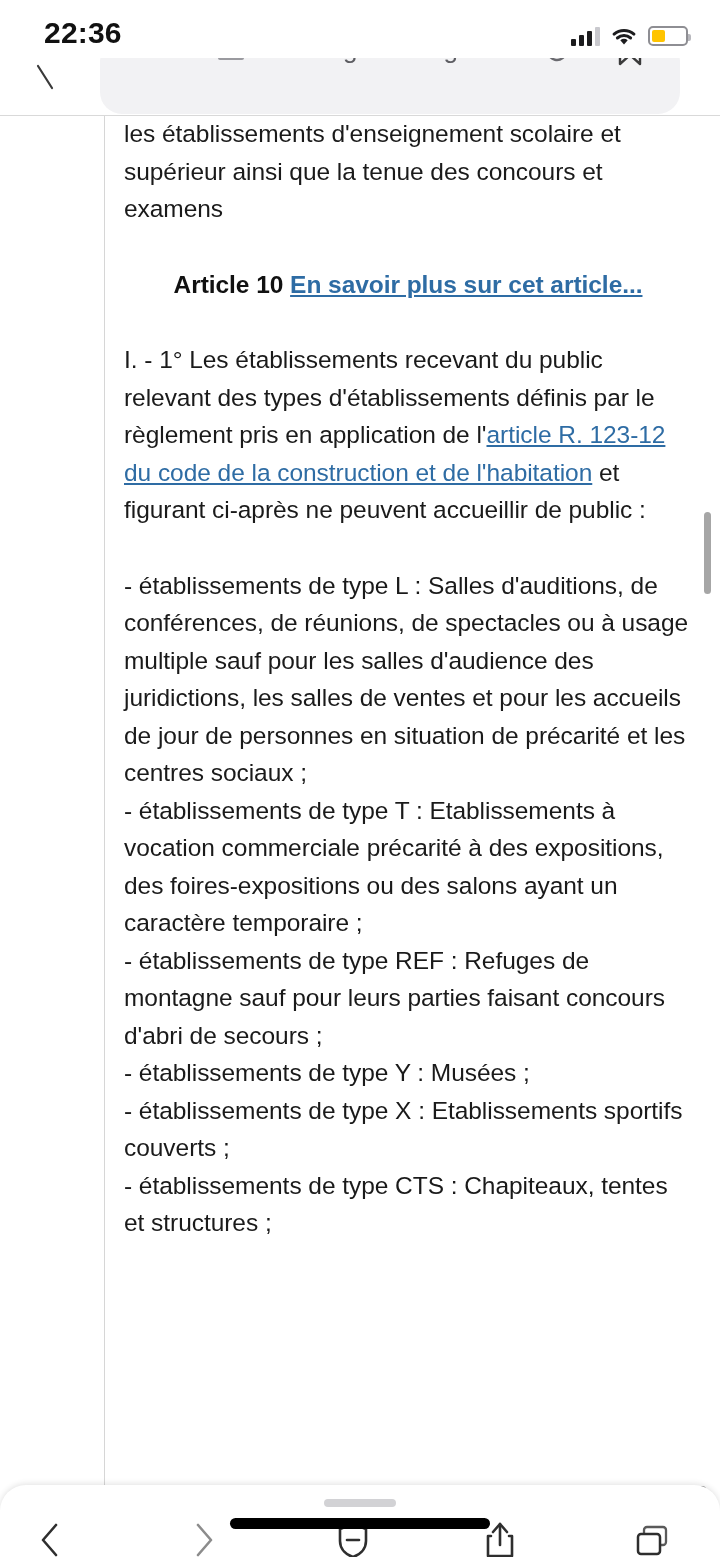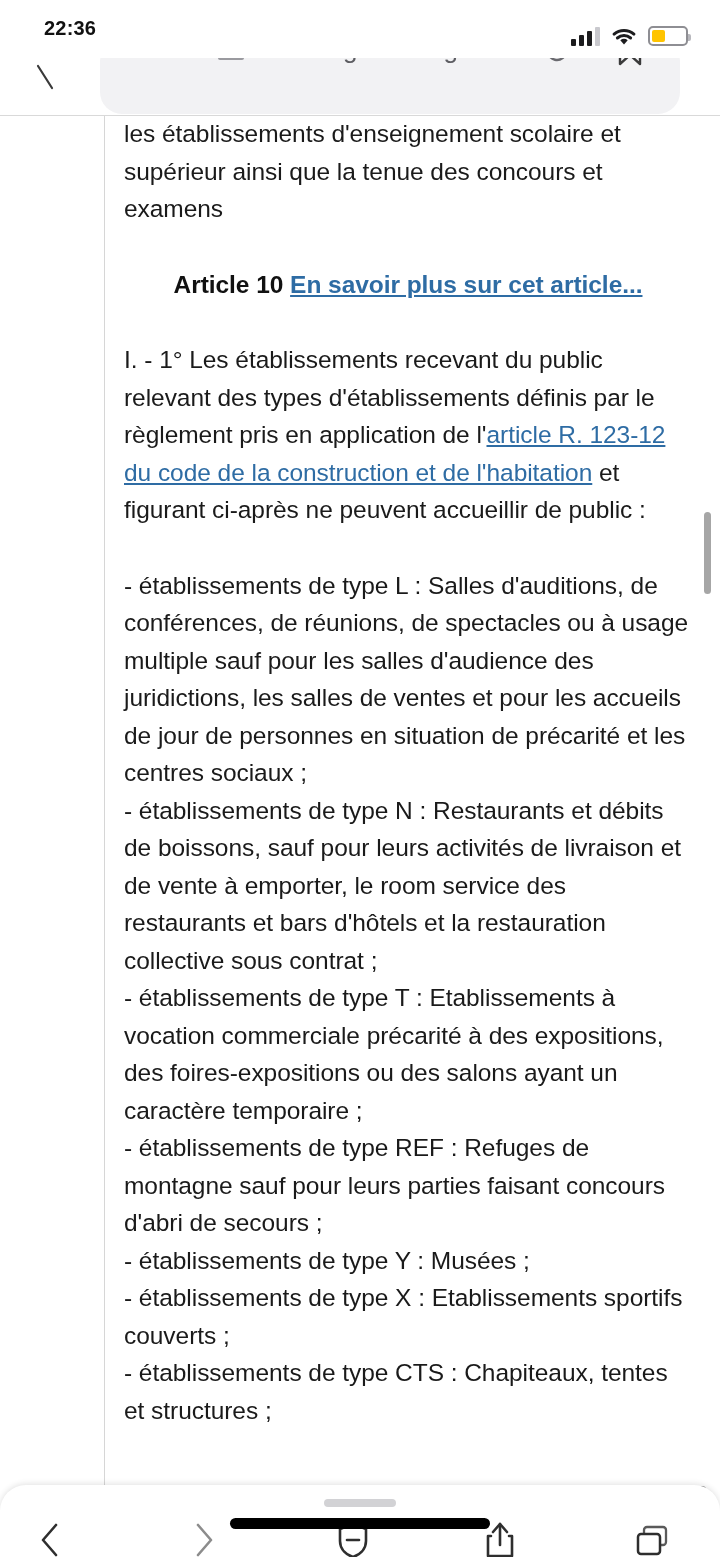--- a/index.html
+++ b/index.html
@@ -26,21 +26,21 @@
     top: 0; left: 0;
     width: 720px;
     height: 58px;
     background: #ffffff;
     z-index: 40;
   }
   #status-time {
     position: absolute;
     left: 44px;
     top: 18px;
-    font-size: 20px;
+    font-size: 30px;
     font-weight: bold;
     letter-spacing: 0.2px;
     color: #111111;
     line-height: 1;
   }
   #status-right {
     position: absolute;
     right: 32px;
     top: 22px;
     display: flex;
@@ -333,21 +333,20 @@
 
         <div class="gap-md"></div>
 
         <p class="para">
           <span>I. - 1° Les établissements recevant du public relevant des types d'établissements définis par le règlement pris en application de l'</span><a class="doc-link" href="#" style="color: rgb(46, 108, 164);">article R. 123-12 du code de la construction et de l'habitation</a><span> et figurant ci-après ne peuvent accueillir de public :</span>
         </p>
 
         <div class="gap-md"></div>
 
         <p class="para">- établissements de type L : Salles d'auditions, de conférences, de réunions, de spectacles ou à usage multiple sauf pour les salles d'audience des juridictions, les salles de ventes et pour les accueils de jour de personnes en situation de précarité et les centres sociaux ;</p>
-        <p class="para">- établissements de type N : Restaurants et débits de boissons, sauf pour leurs activités de livraison et de vente à emporter, le room service des restaurants et bars d'hôtels et la restauration collective sous contrat ;</p>
         <p class="para">- établissements de type T : Etablissements à vocation commerciale précarité à des expositions, des foires-expositions ou des salons ayant un caractère temporaire ;</p>
         <p class="para">- établissements de type REF : Refuges de montagne sauf pour leurs parties faisant concours d'abri de secours ;</p>
         <p class="para">- établissements de type Y : Musées ;</p>
         <p class="para">- établissements de type X : Etablissements sportifs couverts ;</p>
         <p class="para">- établissements de type CTS : Chapiteaux, tentes et structures ;</p>
 
       </div>
     </div>
 
     <div id="v-scroll-thumb"></div>

